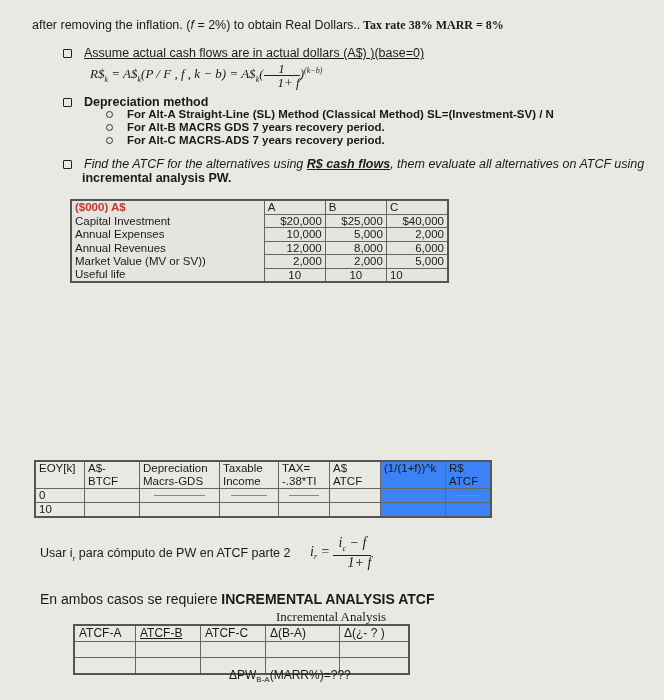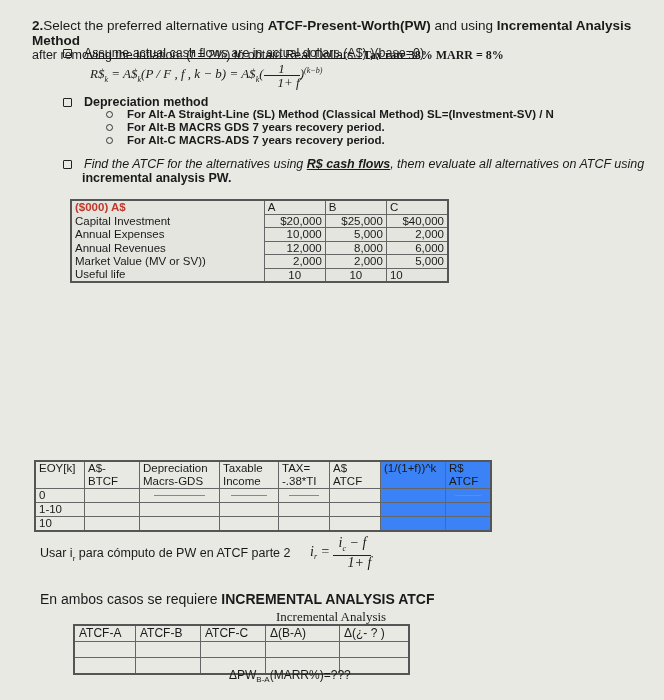--- a/index.html
+++ b/index.html
@@ -36,23 +36,20 @@
   .t2 td { border:1px solid #666; padding:0 3px; line-height:13px; vertical-align:top; }
   .t2 .gray { background:#3b82f6; }
   .dash { display:block; border-top:1px solid #888; width:70%; margin:6px auto 0; }
   .t3 { position:absolute; left:73px; top:624px; font-size:12px; border:2px solid #555; }
   .t3 td { border:1px solid #666; padding:0 4px; height:15px; line-height:15px; }
 </style>
 </head>
 <body>
 
 <div class="abs q-title">
-  <div>
-    <b>2.</b><span>Select the preferred alternative using </span><b>ATCF-Present-Worth(PW)</b><span> and using </span><b>Incremental Analysis Method</b>
-  </div>
   <div style="font-size:12.5px;">
     <span>after removing the  inflation. (</span><i>f</i><span> = 2%)  to obtain Real Dollars..</span><span class="small-serif" style="font-weight:bold;"> Tax rate  38%    MARR = 8%</span>
   </div>
 </div>
 
 <div class="line" style="left:63px; top:46px;">
   <span class="bullet-sq"></span><span class="u">Assume actual cash flows are in actual dollars (A$)  )(base=0)</span>
 </div>
 
 <div class="line formula" style="left:90px; top:62px;">
@@ -142,30 +139,20 @@
     <td>
           <span class="dash"></span>
         </td>
     <td></td>
     <td class="gray"></td>
     <td class="gray">
           <span class="dash"></span>
         </td>
   </tr>
   <tr>
-    <td>1-10</td>
-    <td></td>
-        <td></td>
-        <td></td>
-        <td></td>
-        <td></td>
-    <td class="gray"></td>
-        <td class="gray"></td>
-  </tr>
-  <tr>
     <td>10</td>
     <td></td>
         <td></td>
         <td></td>
         <td></td>
         <td></td>
     <td class="gray"></td>
         <td class="gray"></td>
   </tr>
 </tbody>
@@ -181,21 +168,21 @@
 
 <div class="line" style="left:40px; top:591px; font-size:14px;">
   <span>En ambos casos se requiere </span><b>INCREMENTAL ANALYSIS   ATCF</b>
 </div>
 <div class="line" style="left:276px; top:609px; font-family:'Liberation Serif', serif; font-size:13px;">Incremental Analysis</div>
 
 <table class="t3">
   <tbody>
       <tr>
     <td style="width:52px;">ATCF-A</td>
-    <td style="width:56px;">ATCF-B</td>
+    <td style="width:56px;text-decoration:underline;">ATCF-B</td>
     <td style="width:56px;">ATCF-C</td>
     <td style="width:65px;">Δ(B-A)</td>
     <td style="width:60px;">Δ(¿- ? )</td>
   </tr>
   <tr>
     <td></td>
         <td></td>
         <td></td>
         <td></td>
         <td></td>

